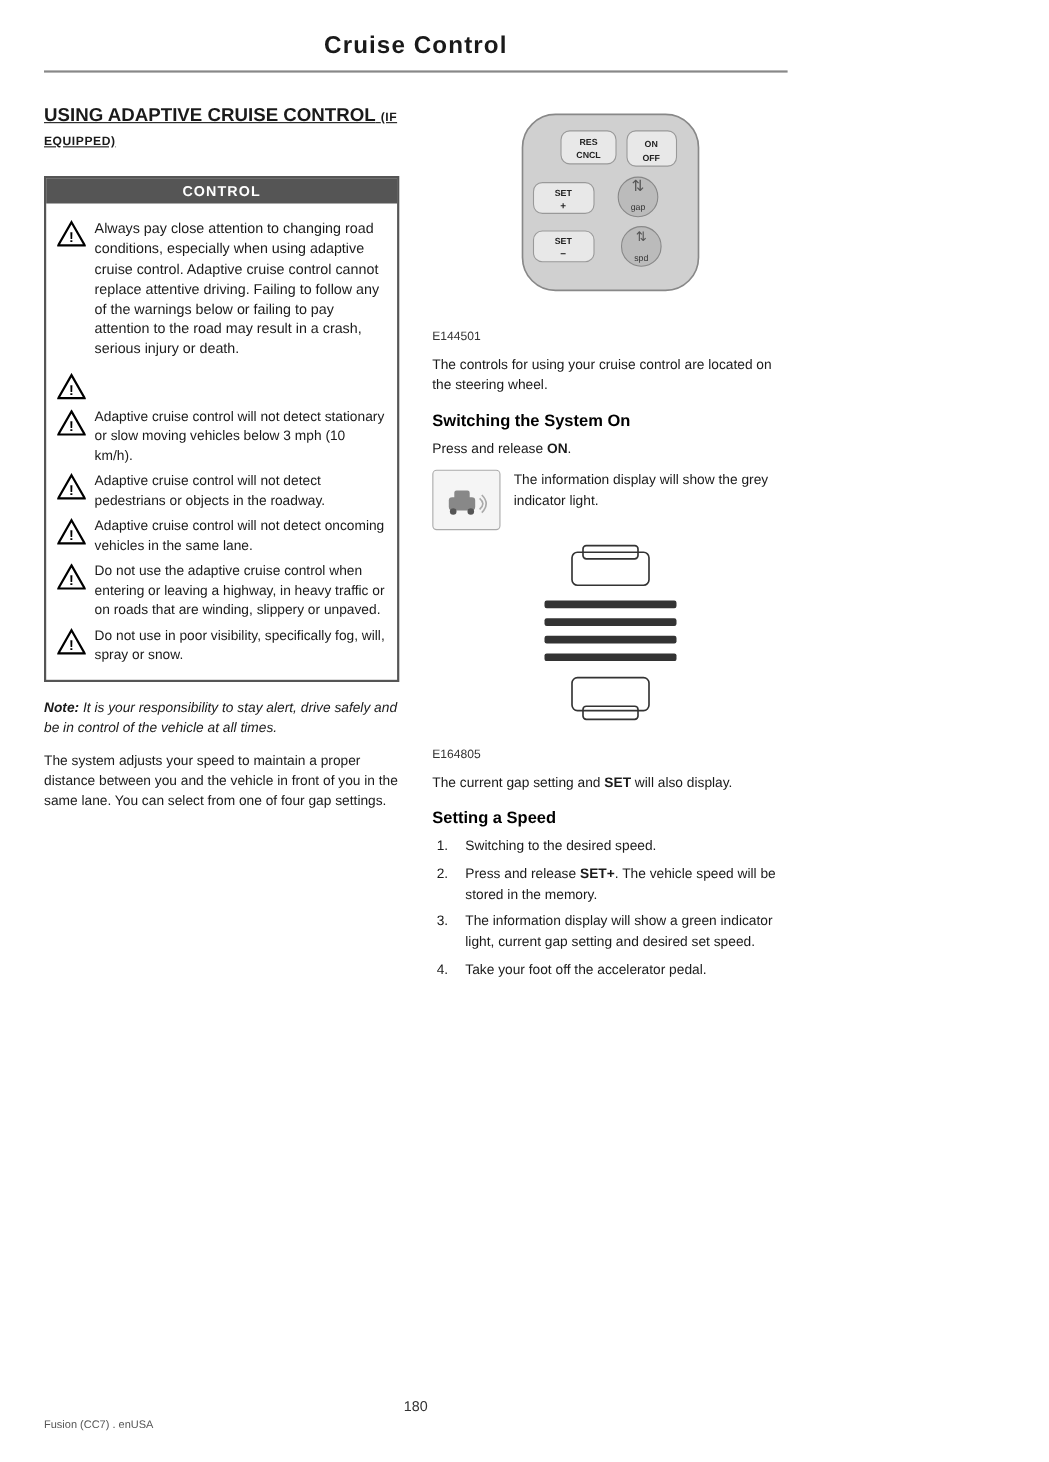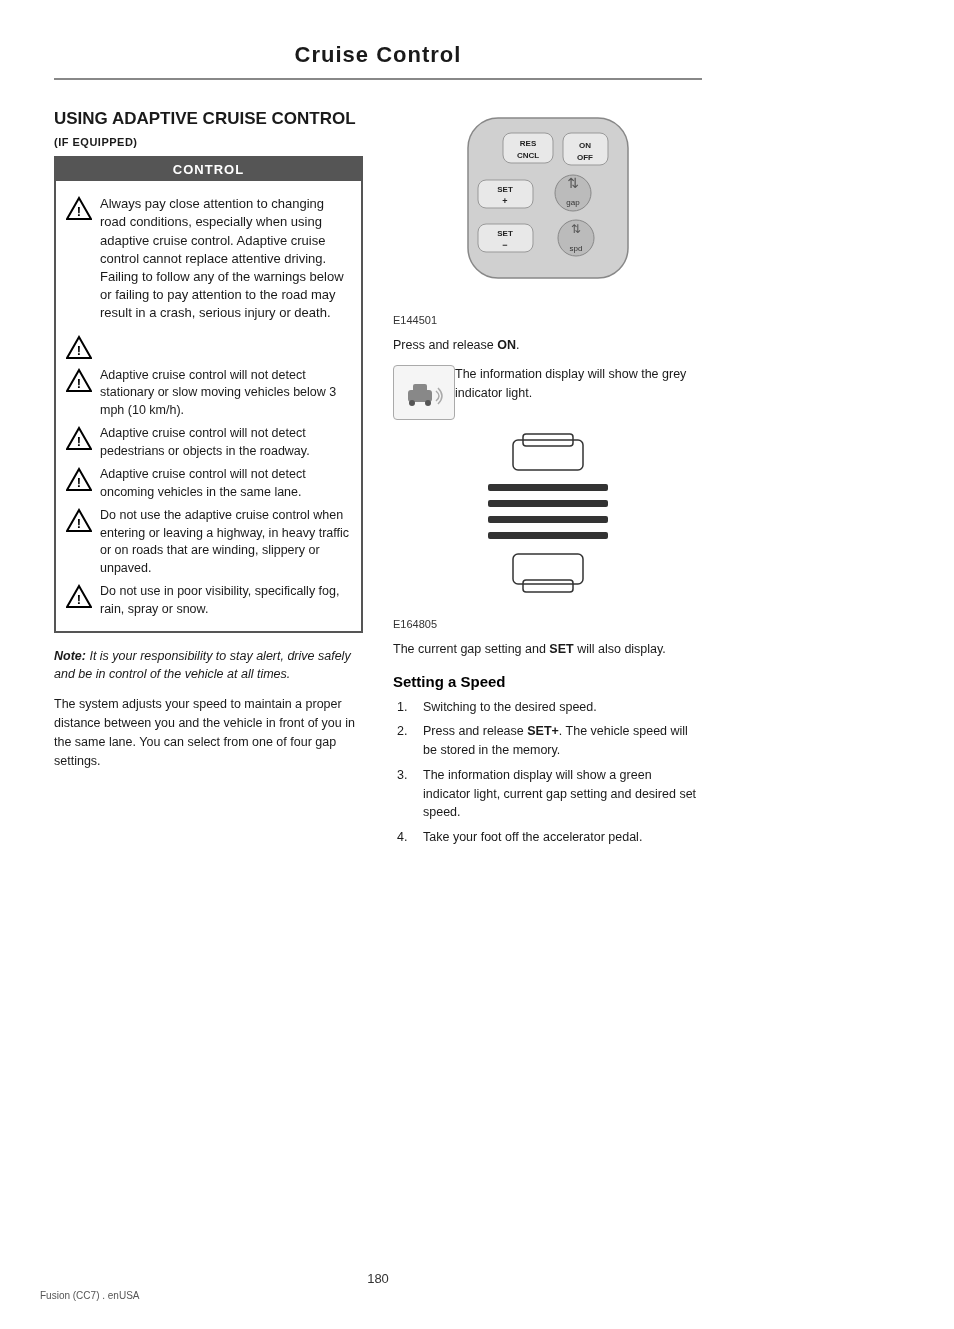--- a/index.html
+++ b/index.html
@@ -8,21 +8,21 @@
       font-size: 13px;
       color: #1a1a1a;
       background: #fff;
       width: 954px;
       min-height: 1329px;
       position: relative;
     }
     .page-container {
       width: 756px;
       min-height: 1329px;
-      padding: 14px;
+      padding: 0;
       background: #fff;
       position: relative;
     }
     .page-header {
       text-align: center;
       padding: 28px 0 10px 0;
       border-bottom: 2px solid #888;
       margin: 0 40px;
     }
     .page-header h1 {
@@ -40,22 +40,23 @@
       max-width: 440px;
     }
     .right-col {
       flex: 1;
       max-width: 420px;
     }
     .section-title {
       font-size: 17px;
       font-weight: bold;
       text-transform: uppercase;
-      margin-bottom: 4px;
+      margin-bottom: 22px;
       line-height: 1.3;
+      text-decoration: underline;
     }
     .section-title .small-text {
       font-size: 11px;
       font-weight: bold;
       text-transform: uppercase;
       letter-spacing: 0.5px;
     }
     .warnings-box {
       border: 2px solid #555;
       padding: 0 0 10px 0;
@@ -280,21 +281,21 @@
           <div class="warning-text">Do not use the adaptive cruise control when entering or leaving a highway, in heavy traffic or on roads that are winding, slippery or unpaved.</div>
         </div>
 
         <div class="warning-item-inline">
           <div class="warning-icon">
             <svg viewBox="0 0 26 26" xmlns="http://www.w3.org/2000/svg">
               <polygon points="13,2 25,23 1,23" fill="none" stroke="#000" stroke-width="2"></polygon>
               <text x="13" y="20" text-anchor="middle" font-size="13" font-weight="bold" fill="#000">!</text>
             </svg>
           </div>
-          <div class="warning-text">Do not use in poor visibility, specifically fog, rain, spray or snow.</div>
+          <div class="warning-text">Do not use in poor visibility, specifically fog, will, spray or snow.</div>
         </div>
 
       </div>
 
       <div class="note-text">
         <span class="note-label">Note:</span><span style="font-style:italic;"> It is your responsibility to stay alert, drive safely and be in control of the vehicle at all times.</span>
       </div>
 
       <div class="body-text">The system adjusts your speed to maintain a proper distance between you and the vehicle in front of you in the same lane. You can select from one of four gap settings.</div>
 
@@ -327,27 +328,29 @@
           <text x="57" y="128" text-anchor="middle" font-size="8" font-weight="bold" fill="#222">SET</text>
           <text x="57" y="140" text-anchor="middle" font-size="9" font-weight="bold" fill="#222">−</text>
 
           <circle cx="128" cy="130" r="18" fill="#bbb" stroke="#888" stroke-width="1"></circle>
           <text x="128" y="125" text-anchor="middle" font-size="12" fill="#555">⇅</text>
           <text x="128" y="143" text-anchor="middle" font-size="8" fill="#333">spd</text>
         </svg>
         <div class="diagram-label">E144501</div>
       </div>
 
-
+      <div class="right-body-text">The controls for using your cruise control are located on the steering wheel.</div>
+
+      <div class="subsection-title">Switching the System On</div>
 
       <div class="right-body-text clearfix">
         <span>Press and release </span><span class="inline-bold">ON</span><span>.</span>
       </div>
 
-      <div style="display:flex; align-items:flex-start; margin-bottom:12px;">
+      <div style="display:flex; align-items:flex-start; gap:12px; margin-bottom:12px;">
         <div style="flex-shrink:0; border:1.5px solid #aaa; border-radius:4px; padding:6px; background:#f5f5f5;">
           <svg width="48" height="38" viewBox="0 0 48 38" xmlns="http://www.w3.org/2000/svg">
 
             <rect x="8" y="18" width="24" height="12" rx="3" fill="#888"></rect>
             <rect x="13" y="12" width="14" height="8" rx="2" fill="#888"></rect>
             <circle cx="12" cy="31" r="3" fill="#555"></circle>
             <circle cx="28" cy="31" r="3" fill="#555"></circle>
 
             <path d="M36,19 Q42,24 36,29" fill="none" stroke="#aaa" stroke-width="1.5"></path>
             <path d="M38,16 Q46,24 38,32" fill="none" stroke="#aaa" stroke-width="1.5"></path>

